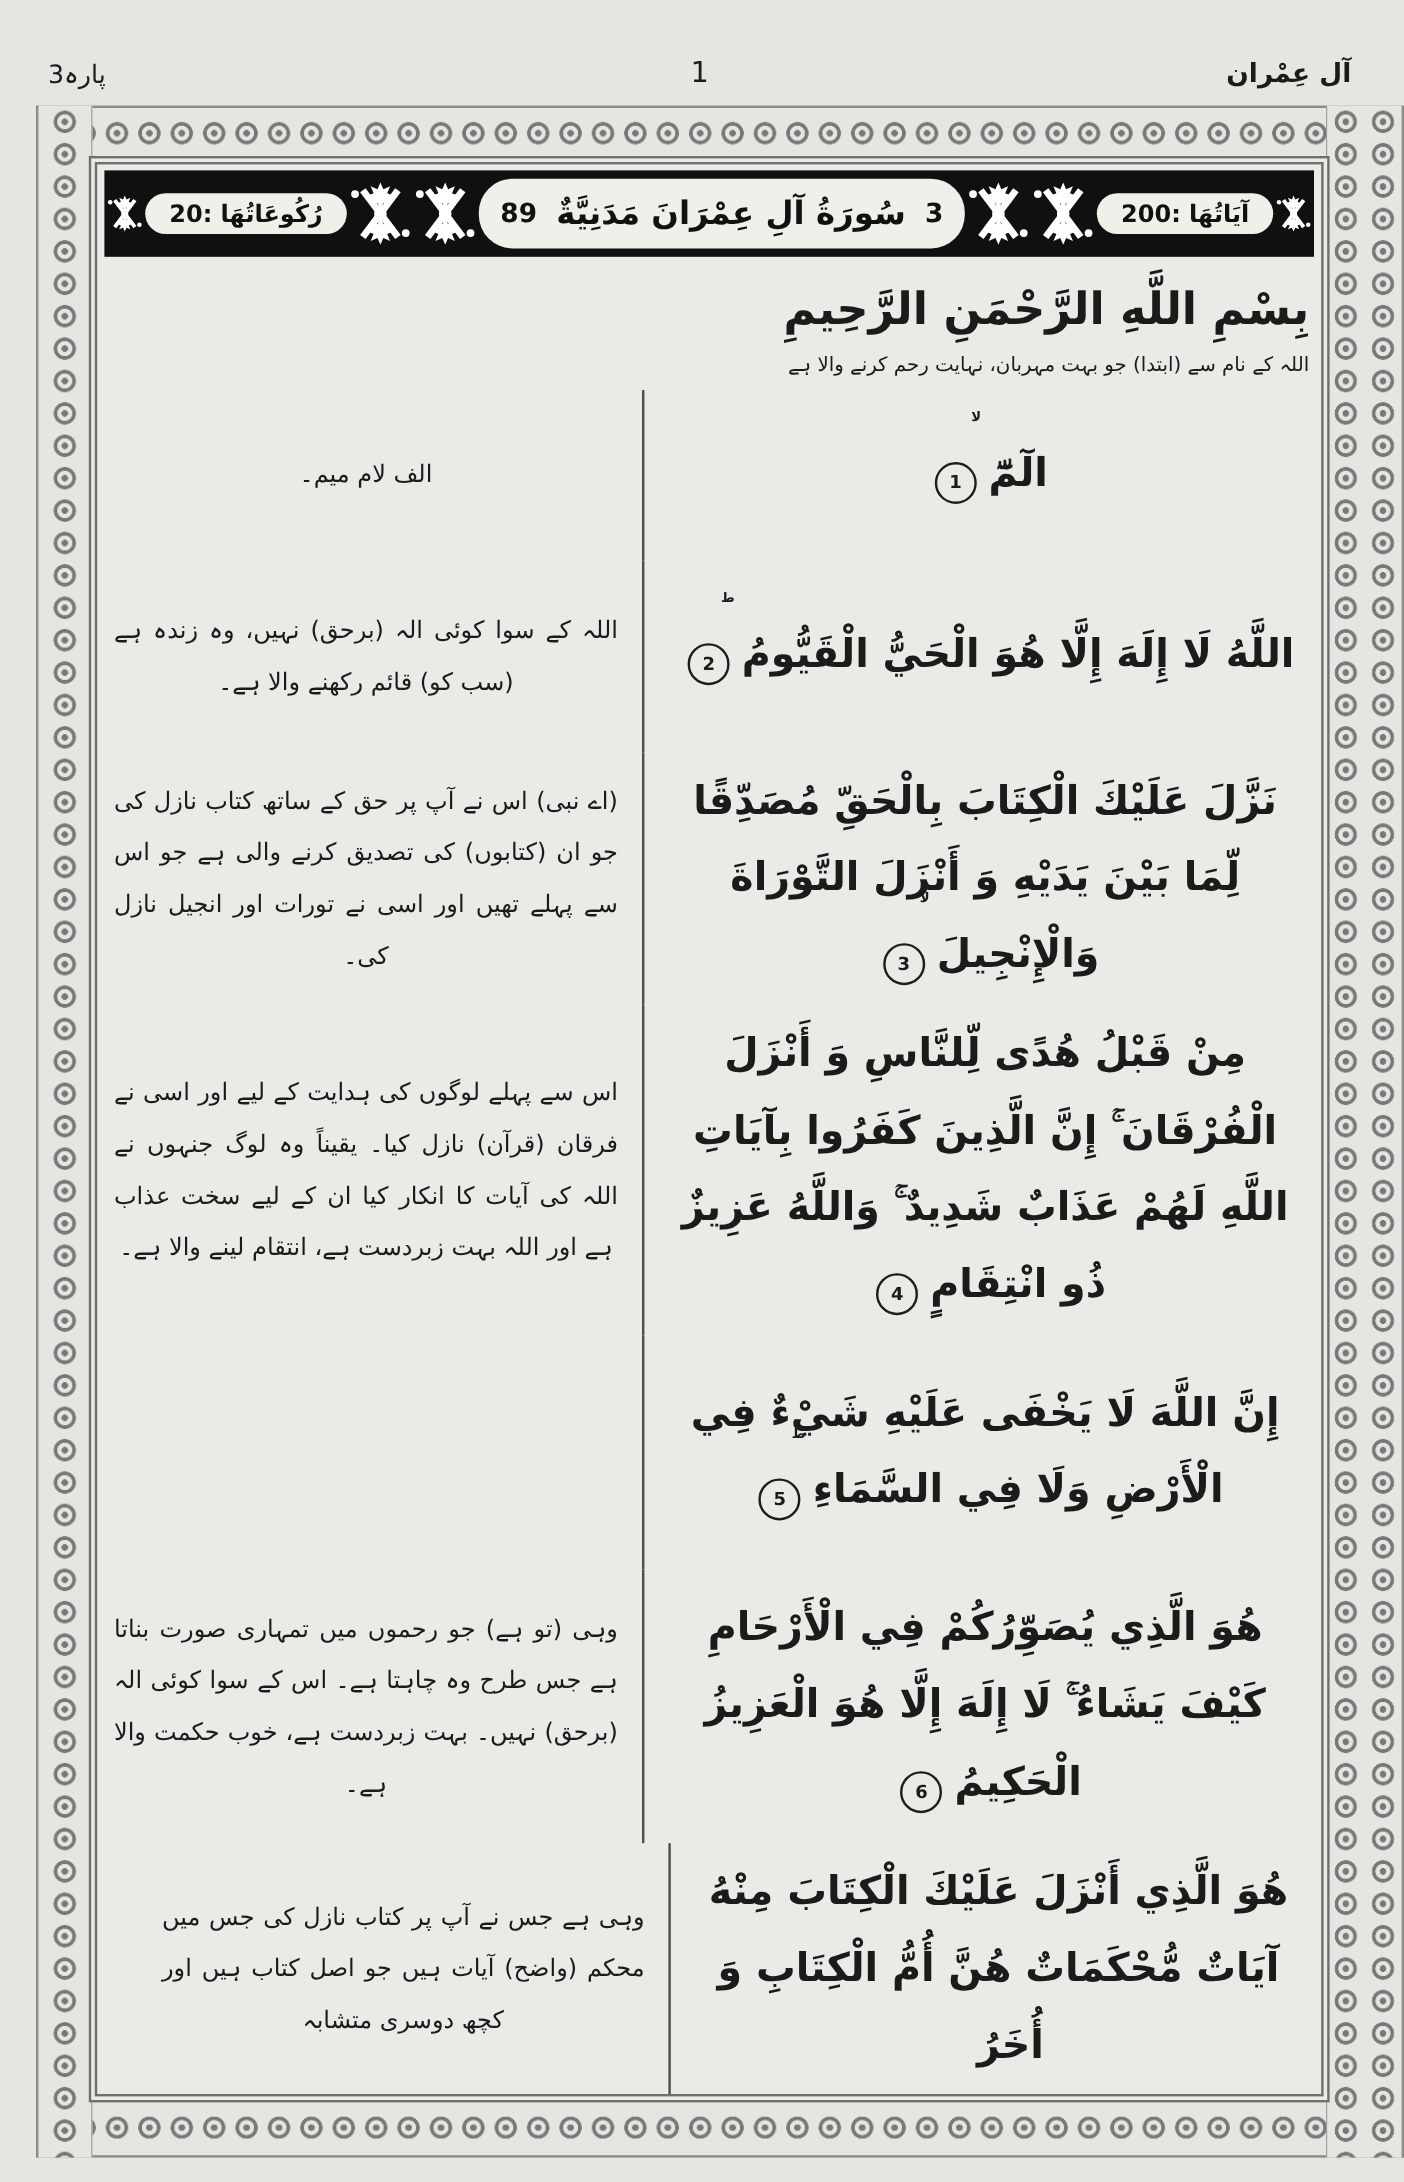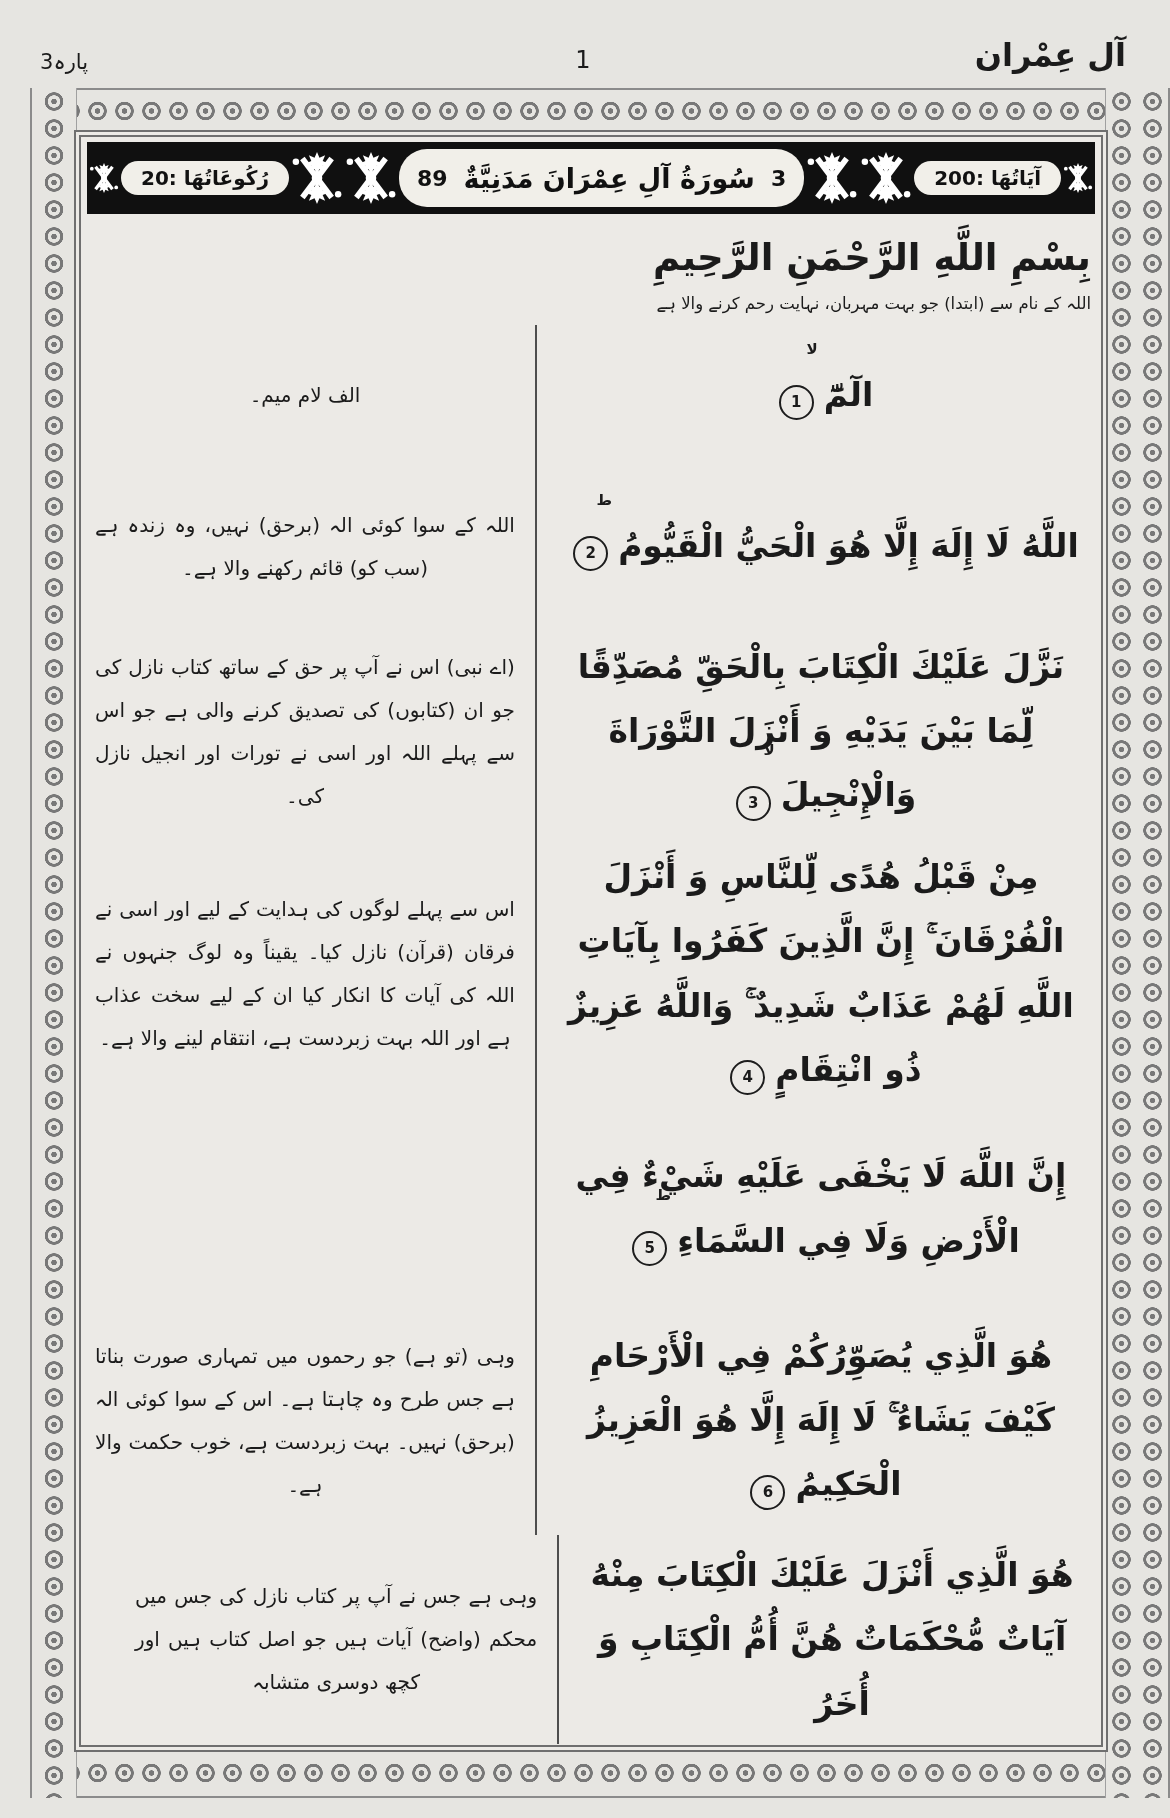--- a/index.html
+++ b/index.html
@@ -9,21 +9,21 @@
     font-family:"DejaVu Sans",sans-serif;
     color:#1b1b1b;
   }
   
   .running-head{
     position:absolute;top:30px;left:40px;right:44px;height:44px;
     display:flex;align-items:flex-end;justify-content:space-between;
   }
   .rh-left{font-size:21px;}
   .rh-center{font-size:24px;position:absolute;left:50%;transform:translateX(-50%);}
-  .rh-right{font-size:32px;font-weight:bold;}
+  .rh-right{font-size:22px;font-weight:bold;}
 
   
   .frame{position:absolute;top:88px;left:30px;right:0;bottom:20px;}
   .chain{position:absolute;background-color:#e6e5e1;}
   .chain-top{top:0;left:0;right:0;height:42px;
     border-top:2px solid #8b8b8b;border-bottom:1px solid #a0a0a0;
     background-image:
       radial-gradient(circle at 50% 50%, #787878 2.5px, rgba(0,0,0,0) 3px),
       radial-gradient(circle at 50% 50%, rgba(0,0,0,0) 6px, #787878 6.5px, #787878 9px, rgba(0,0,0,0) 9.5px);
     background-size:27px 42px;}
@@ -93,21 +93,21 @@
 
   
   .ayah-wrap{display:inline-block;position:relative;margin:0 10px;vertical-align:middle;}
   .ayah-num{
     display:inline-flex;align-items:center;justify-content:center;
     width:31px;height:31px;border:2px solid #1d1d1d;border-radius:50%;
     font-size:15px;font-weight:bold;line-height:1;
   }
   .ayah-num:empty{display:none;}
   .waqf{
-    position:absolute;top:-22px;right:-4px;font-size:15px;font-weight:bold;line-height:1;
+    position:absolute;top:-22px;right:-4px;font-size:11px;font-weight:bold;line-height:1;
   }
   .waqf:empty{display:none;}
 </style>
 </head>
 <body>
 
 <div class="running-head" dir="rtl">
   <span class="rh-right">آل عِمْران</span>
   <span class="rh-center">1</span>
   <span class="rh-left">پارہ3</span>
@@ -218,21 +218,21 @@
         <div class="cell ur">
           <div>اللہ کے سوا کوئی الہ (برحق) نہیں، وہ زندہ ہے (سب کو) قائم رکھنے والا ہے۔</div>
         </div>
       </div>
 
       <div class="row r3">
         <div class="cell ar">
           <div><span>نَزَّلَ عَلَيْكَ الْكِتَابَ بِالْحَقِّ مُصَدِّقًا لِّمَا بَيْنَ يَدَيْهِ وَ أَنْزَلَ التَّوْرَاةَ وَالْإِنْجِيلَ</span><span class="ayah-wrap"><span class="waqf">لا</span><span class="ayah-num">3</span></span></div>
         </div>
         <div class="cell ur">
-          <div>(اے نبی) اس نے آپ پر حق کے ساتھ کتاب نازل کی جو ان (کتابوں) کی تصدیق کرنے والی ہے جو اس سے پہلے اللہ اور اسی نے تورات اور انجیل نازل کی۔</div>
+          <div>(اے نبی) اس نے آپ پر حق کے ساتھ کتاب نازل کی جو ان (کتابوں) کی تصدیق کرنے والی ہے جو اس سے پہلے تھیں اور اسی نے تورات اور انجیل نازل کی۔</div>
         </div>
       </div>
 
       <div class="row r4">
         <div class="cell ar">
           <div><span>مِنْ قَبْلُ هُدًى لِّلنَّاسِ وَ أَنْزَلَ الْفُرْقَانَ ۚ إِنَّ الَّذِينَ كَفَرُوا بِآيَاتِ اللَّهِ لَهُمْ عَذَابٌ شَدِيدٌ ۚ وَاللَّهُ عَزِيزٌ ذُو انْتِقَامٍ</span><span class="ayah-wrap"><span class="ayah-num">4</span></span></div>
         </div>
         <div class="cell ur">
           <div>اس سے پہلے لوگوں کی ہدایت کے لیے اور اسی نے فرقان (قرآن) نازل کیا۔ یقیناً وہ لوگ جنہوں نے اللہ کی آیات کا انکار کیا ان کے لیے سخت عذاب ہے اور اللہ بہت زبردست ہے، انتقام لینے والا ہے۔</div>
         </div>

